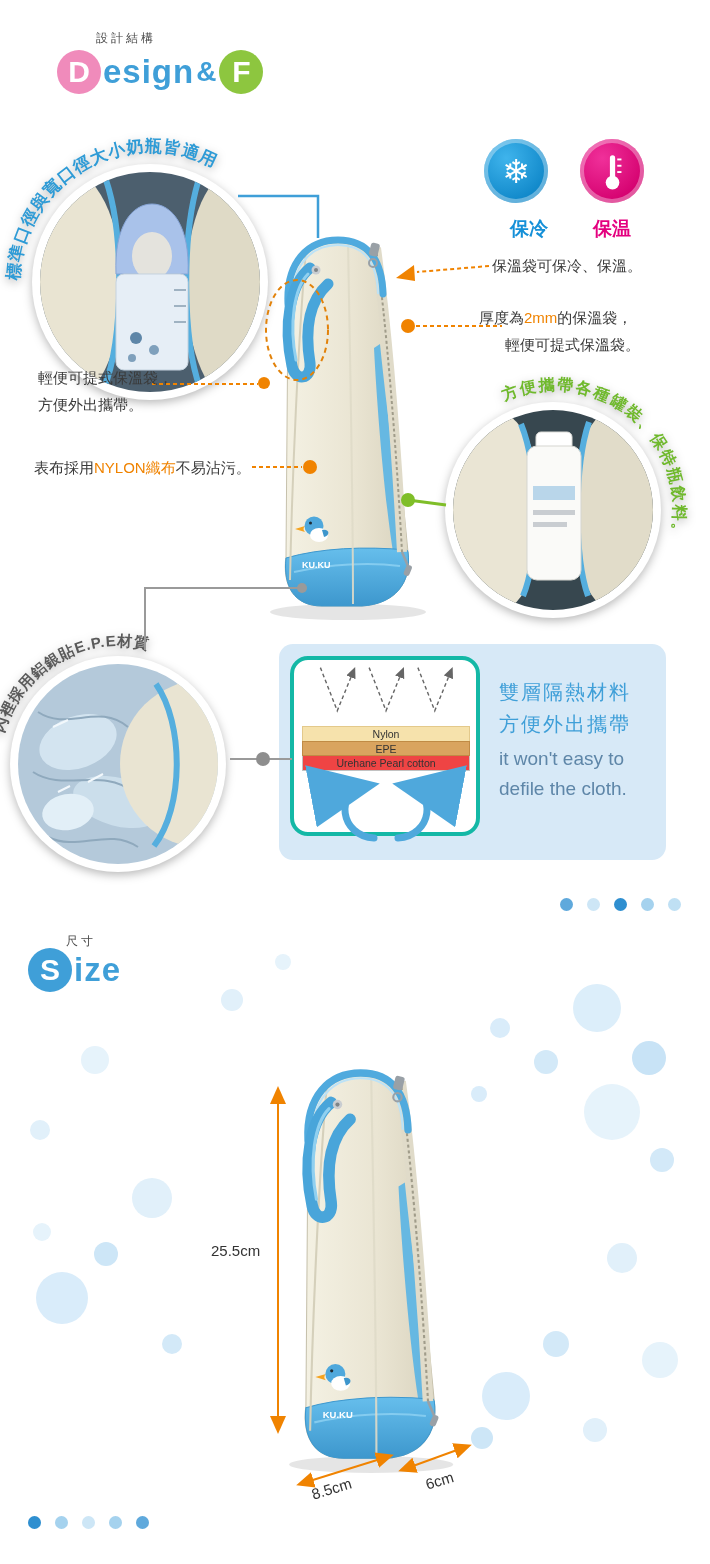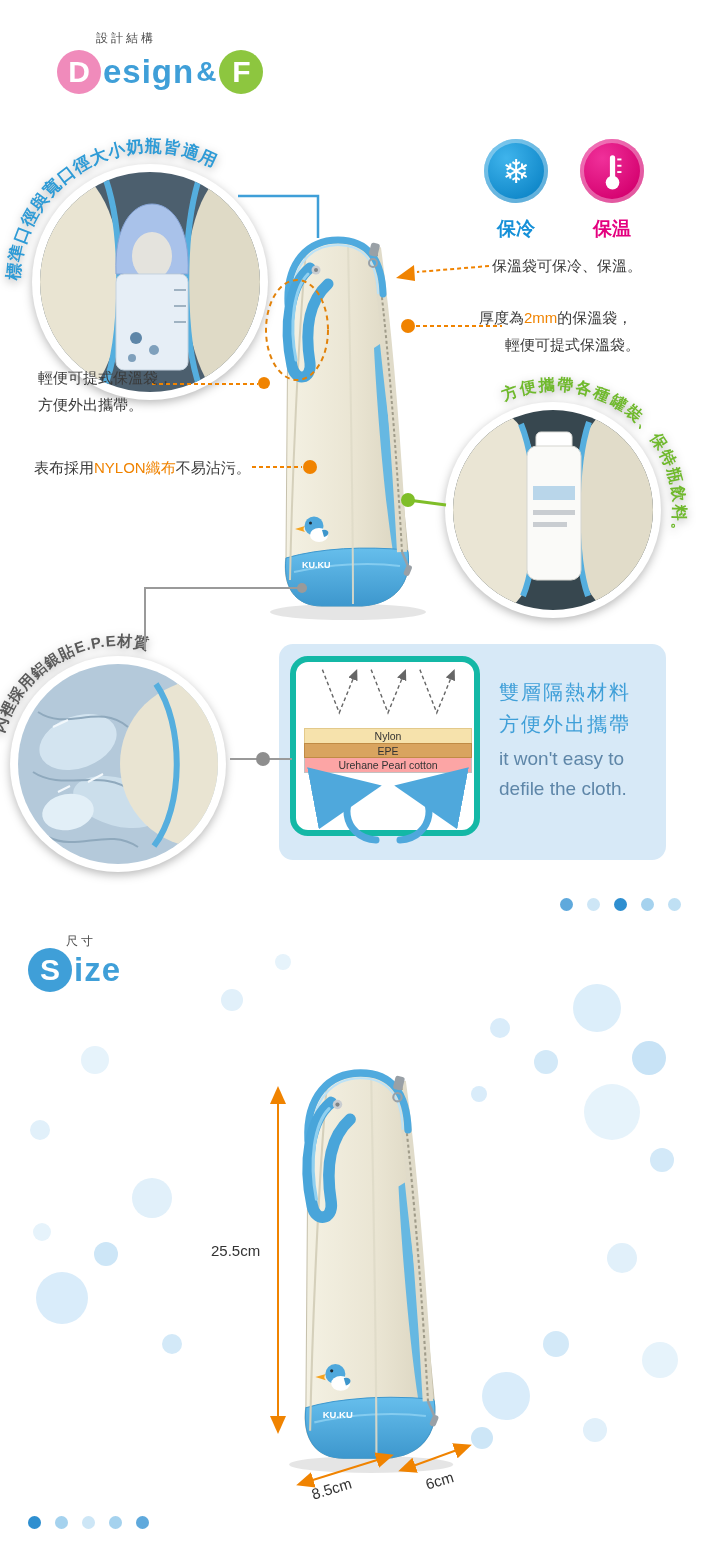--- a/index.html
+++ b/index.html
@@ -15,31 +15,31 @@
   .badge-blue{background:#3F9FD8;}
   .title-blue{color:#3F9FD8;font-size:33px;font-weight:bold;letter-spacing:1px;}
   .callout{position:absolute;font-size:15px;color:#3a3a3a;white-space:nowrap;}
   .hl-orange{color:#F08300;}
   .round-badge{position:absolute;width:64px;height:64px;border-radius:50%;
                display:flex;align-items:center;justify-content:center;
                box-shadow:inset 0 0 0 4px rgba(255,255,255,0.35);}
   .cold-bg{background:radial-gradient(circle at 35% 30%, #3FB4EC, #0E86C8 75%);}
   .warm-bg{background:radial-gradient(circle at 35% 30%, #F0309A, #D4006E 75%);}
   .badge-label{position:absolute;width:64px;text-align:center;font-size:19px;font-weight:bold;}
-  .cold-text{color:#1590D8;}
+  .cold-text{color:#1590D8;text-align:right;}
   .warm-text{color:#E4007F;}
   .snow{font-size:33px;color:#fff;line-height:1;}
   .panel{position:absolute;left:279px;top:644px;width:387px;height:216px;background:#D7E9F7;border-radius:14px;}
   .mat-box{position:absolute;left:290px;top:656px;width:190px;height:180px;background:#fff;
-           border:6px solid #14b8a6;border-radius:18px;box-sizing:border-box;}
+           border:4px solid #14b8a6;border-radius:18px;box-sizing:border-box;}
   .layers{position:absolute;left:8px;top:66px;width:168px;}
   .layer{height:15px;line-height:15px;text-align:center;font-size:10.5px;color:#333;}
   .layer-nylon{background:#F6E2AC;border:1px solid #E3C98B;border-bottom:none;box-sizing:border-box;}
   .layer-epe{background:#D9A45F;border:1px solid #C08B45;box-sizing:border-box;}
-  .layer-ure{background:#fca5a5;border:1px solid #C2C2C2;border-top:none;box-sizing:border-box;}
+  .layer-ure{background:#ef4444;border:1px solid #C2C2C2;border-top:none;box-sizing:border-box;}
   .panel-zh{position:absolute;font-size:20px;font-weight:normal;color:#3F9FD8;letter-spacing:2px;white-space:nowrap;}
   .panel-en{position:absolute;font-size:19px;color:#5E86A8;white-space:nowrap;}
   .dotrow{position:absolute;display:flex;gap:14px;}
   .dot{width:13px;height:13px;border-radius:50%;}
   .dim-label{position:absolute;font-size:15px;color:#333;white-space:nowrap;}
   .rot{transform:rotate(-17deg);transform-origin:left center;}
   svg.abs{overflow:visible;}
   .shadowed{filter:drop-shadow(0 3px 5px rgba(0,0,0,0.28));}
 </style>
 </head>

